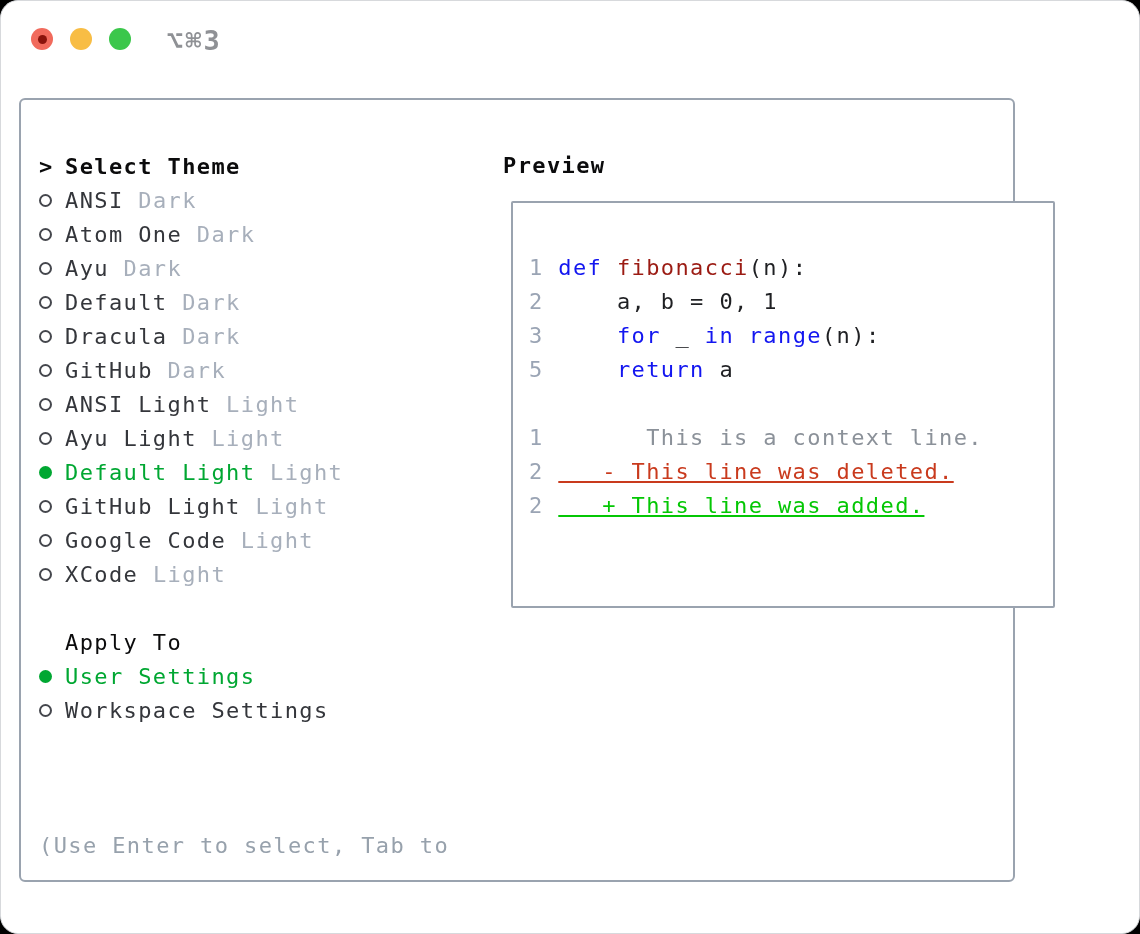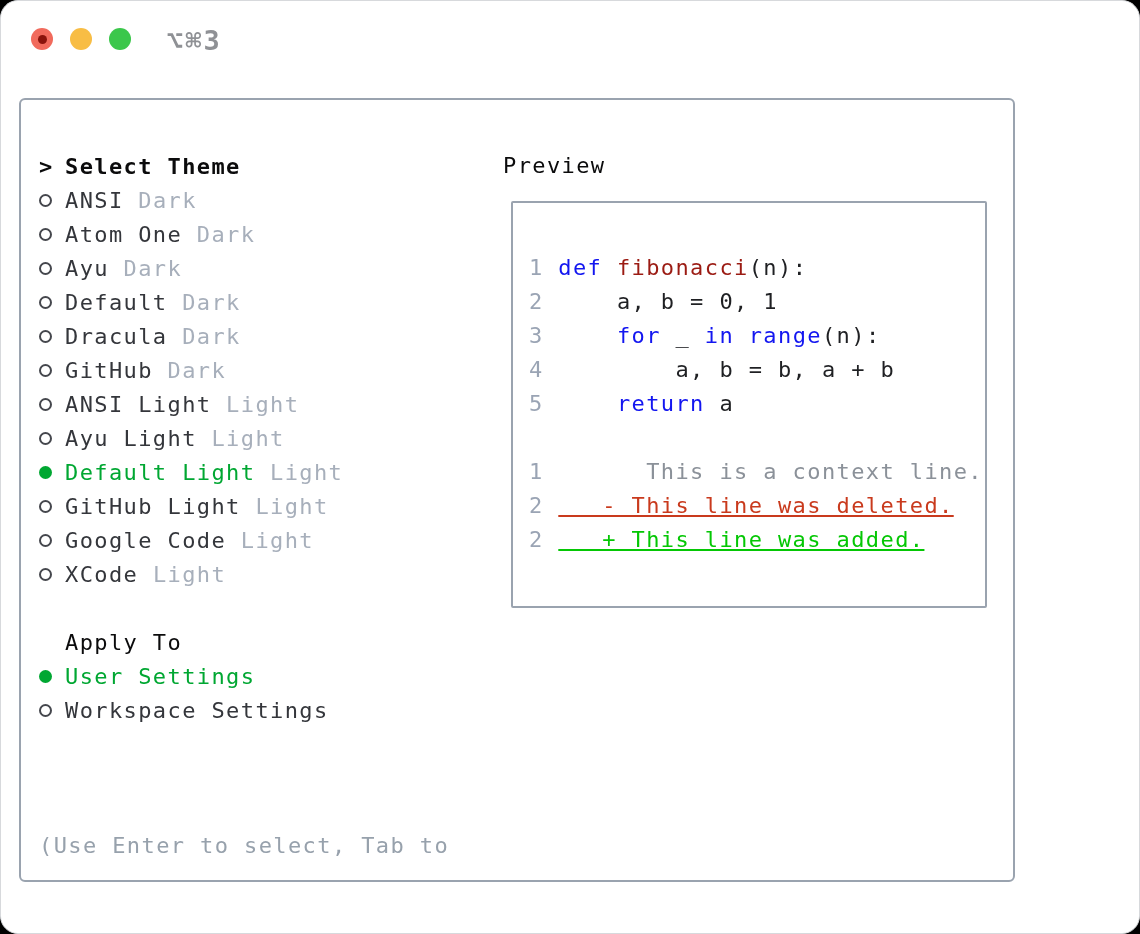--- a/index.html
+++ b/index.html
@@ -39,23 +39,23 @@
   .prompt{color:#0b0b0c;font-weight:bold;}
   .hdr{color:#0b0b0c;font-weight:bold;}
   .dot{width:13px;height:13px;border-radius:50%;border:2px solid #45474d;display:inline-block;}
   .dot.filled{border:none;background:var(--ui-green);}
   .iname{color:var(--item-text);}
   .iname.green{color:var(--ui-green);text-align:center;}
   .variant{color:var(--muted);}
   .spacer{height:34px;}
   .hint{font-size:22px;letter-spacing:1.4px;line-height:34px;color:var(--hint);white-space:pre;}
   
-  .preview-title{position:absolute;left:482px;top:49px;height:34px;line-height:34px;font-size:22px;letter-spacing:1.4px;font-weight:normal;color:#0b0b0c;}
+  .preview-title{position:absolute;left:482px;top:49px;height:34px;line-height:34px;font-size:22px;letter-spacing:1.4px;font-weight:bold;color:#0b0b0c;}
   .preview-box{
-    position:absolute;left:490px;top:101px;width:476px;height:407px;
+    position:absolute;left:490px;top:101px;width:544px;height:407px;
     border:2px solid var(--border);border-radius:2px;background:var(--window-bg);
     padding:14px 16px;overflow:hidden;
   }
   .pline{white-space:pre;height:34px;line-height:34px;font-size:22px;letter-spacing:1.4px;color:var(--text-dark);}
   .tok.ln{color:var(--line-number);}
   .tok.pl{color:var(--text-dark);}
   .tok.kw{color:var(--keyword-blue);}
   .tok.fn{color:var(--function-red);}
   .tok.ctx{color:var(--context-gray);}
   .tok.del{color:var(--deleted-red);text-decoration:underline;}
@@ -115,21 +115,20 @@
         <div>change focus)</div>
       </div>
     </div>
 
     <div class="preview-title">Preview</div>
     <div class="preview-box">
         <div class="pline">&nbsp;</div>
         <div class="pline"><span class="tok ln">1 </span><span class="tok kw">def</span><span class="tok pl"> </span><span class="tok fn">fibonacci</span><span class="tok pl">(n):</span></div>
         <div class="pline"><span class="tok ln">2 </span><span class="tok pl">    a, b = 0, 1</span></div>
         <div class="pline"><span class="tok ln">3 </span><span class="tok pl">    </span><span class="tok kw">for</span><span class="tok pl"> _ </span><span class="tok kw">in</span><span class="tok pl"> </span><span class="tok kw">range</span><span class="tok pl">(n):</span></div>
-        <div class="pline"><span class="tok ln">4 </span><span class="tok pl">        a, b = b, a + b</span></div>
         <div class="pline"><span class="tok ln">5 </span><span class="tok pl">    </span><span class="tok kw">return</span><span class="tok pl"> a</span></div>
         <div class="pline">&nbsp;</div>
         <div class="pline"><span class="tok ln">1 </span><span class="tok ctx">      This is a context line.</span></div>
         <div class="pline"><span class="tok ln">2 </span><span class="tok del">   - This line was deleted.</span></div>
         <div class="pline"><span class="tok ln">2 </span><span class="tok add">   + This line was added.</span></div>
         <div class="pline">&nbsp;</div>
       </div>
 
   </div>
 </div>

